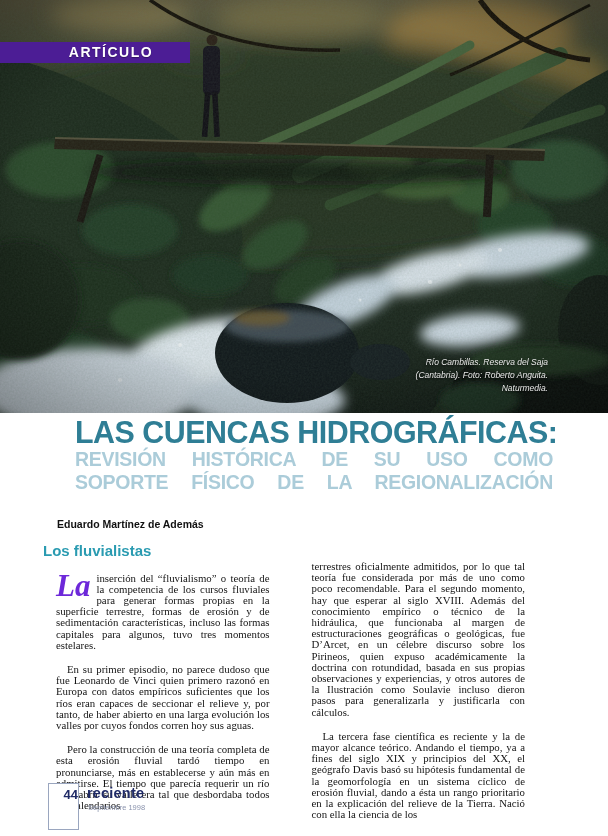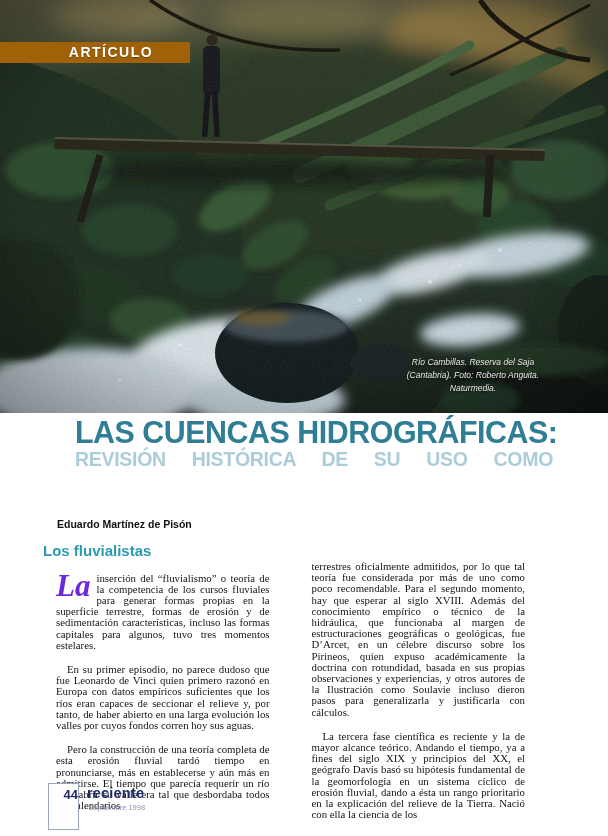--- a/index.html
+++ b/index.html
@@ -3,26 +3,26 @@
 <meta charset="utf-8">
 <style>
   html,body{margin:0;padding:0;background:#ffffff;}
   .page{position:relative;width:608px;height:836px;background:#ffffff;overflow:hidden;
         font-family:"Liberation Sans",sans-serif;}
 
   
   .hero{position:absolute;top:0;left:0;width:608px;height:413px;overflow:hidden;background:#1c2a1e;}
   .hero svg{display:block;width:608px;height:413px;}
 
-  .article-banner{position:absolute;top:42px;left:0;width:190px;height:21px;background:#a16207;
+  .article-banner{position:absolute;top:42px;left:0;width:190px;height:21px;background:#4c1d95;
         color:#ffffff;font-weight:bold;font-size:14px;letter-spacing:1.5px;line-height:21px;
         text-align:center;padding-left:32px;box-sizing:border-box;
         text-shadow:0 1px 1px rgba(0,0,0,.35);}
 
-  .photo-caption{position:absolute;top:356px;right:60px;width:150px;text-align:center;
+  .photo-caption{position:absolute;top:356px;right:60px;width:150px;text-align:right;
         color:#e9e9e9;font-style:italic;font-size:8.5px;line-height:1.5;
         text-shadow:0 1px 2px rgba(0,0,0,.6);}
 
   
   .title-wrap{position:absolute;top:416px;left:75px;width:478px;}
   .main-title{margin:0;font-size:32px;font-weight:bold;color:#2f7e95;letter-spacing:-0.5px;
         white-space:nowrap;transform:scaleX(0.95);transform-origin:left center;line-height:1.0;}
   .subtitle{margin-top:0;font-size:19.5px;font-weight:bold;color:#abccd9;line-height:1.17;}
   .subtitle .sub-line{text-align:justify;text-align-last:justify;letter-spacing:-0.3px;}
 
@@ -177,24 +177,25 @@
       <span>ARTÍCULO</span>
     </div>
 
     <div class="photo-caption">Río Cambillas. Reserva del Saja (Cantabria). Foto: Roberto Anguita. Naturmedia.</div>
   </div>
 
   <div class="title-wrap">
     <h1 class="main-title">LAS CUENCAS HIDROGRÁFICAS:</h1>
     <div class="subtitle">
       <div class="sub-line">REVISIÓN HISTÓRICA DE SU USO COMO</div>
-    </div>
-  </div>
-
-  <div class="author">Eduardo Martínez de Pisón</div>
+      <div class="sub-line">SOPORTE FÍSICO DE LA REGIONALIZACIÓN</div>
+    </div>
+  </div>
+
+  <div class="author">Eduardo Martínez de Además</div>
 
   <div class="columns">
     <div class="col col-left">
       <h2 class="section-heading">Los fluvialistas</h2>
       <p class="para"><span class="dropcap">La</span><span>inserción del “fluvialismo” o teoría de la competencia de los cursos fluviales para generar formas propias en la superficie terrestre, formas de erosión y de sedimentación características, incluso las formas capitales para algunos, tuvo tres momentos estelares.</span></p>
       <p class="para indent">En su primer episodio, no parece dudoso que fue Leonardo de Vinci quien primero razonó en Europa con datos empíricos suficientes que los ríos eran capaces de seccionar el relieve y, por tanto, de haber abierto en una larga evolución los valles por cuyos fondos corren hoy sus aguas.</p>
       <p class="para indent">Pero la construcción de una teoría completa de esta erosión fluvial tardó tiempo en pronunciarse, más en establecerse y aún más en admitirse. El tiempo que parecía requerir un río para abrir su valle era tal que desbordaba todos los calendarios</p>
     </div>
     <div class="col col-right">
       <p class="para">terrestres oficialmente admitidos, por lo que tal teoría fue considerada por más de uno como poco recomendable. Para el segundo momento, hay que esperar al siglo XVIII. Además del conocimiento empírico o técnico de la hidráulica, que funcionaba al margen de estructuraciones geográficas o geológicas, fue D’Arcet, en un célebre discurso sobre los Pirineos, quien expuso académicamente la doctrina con rotundidad, basada en sus propias observaciones y experiencias, y otros autores de la Ilustración como Soulavie incluso dieron pasos para generalizarla y justificarla con cálculos.</p>

